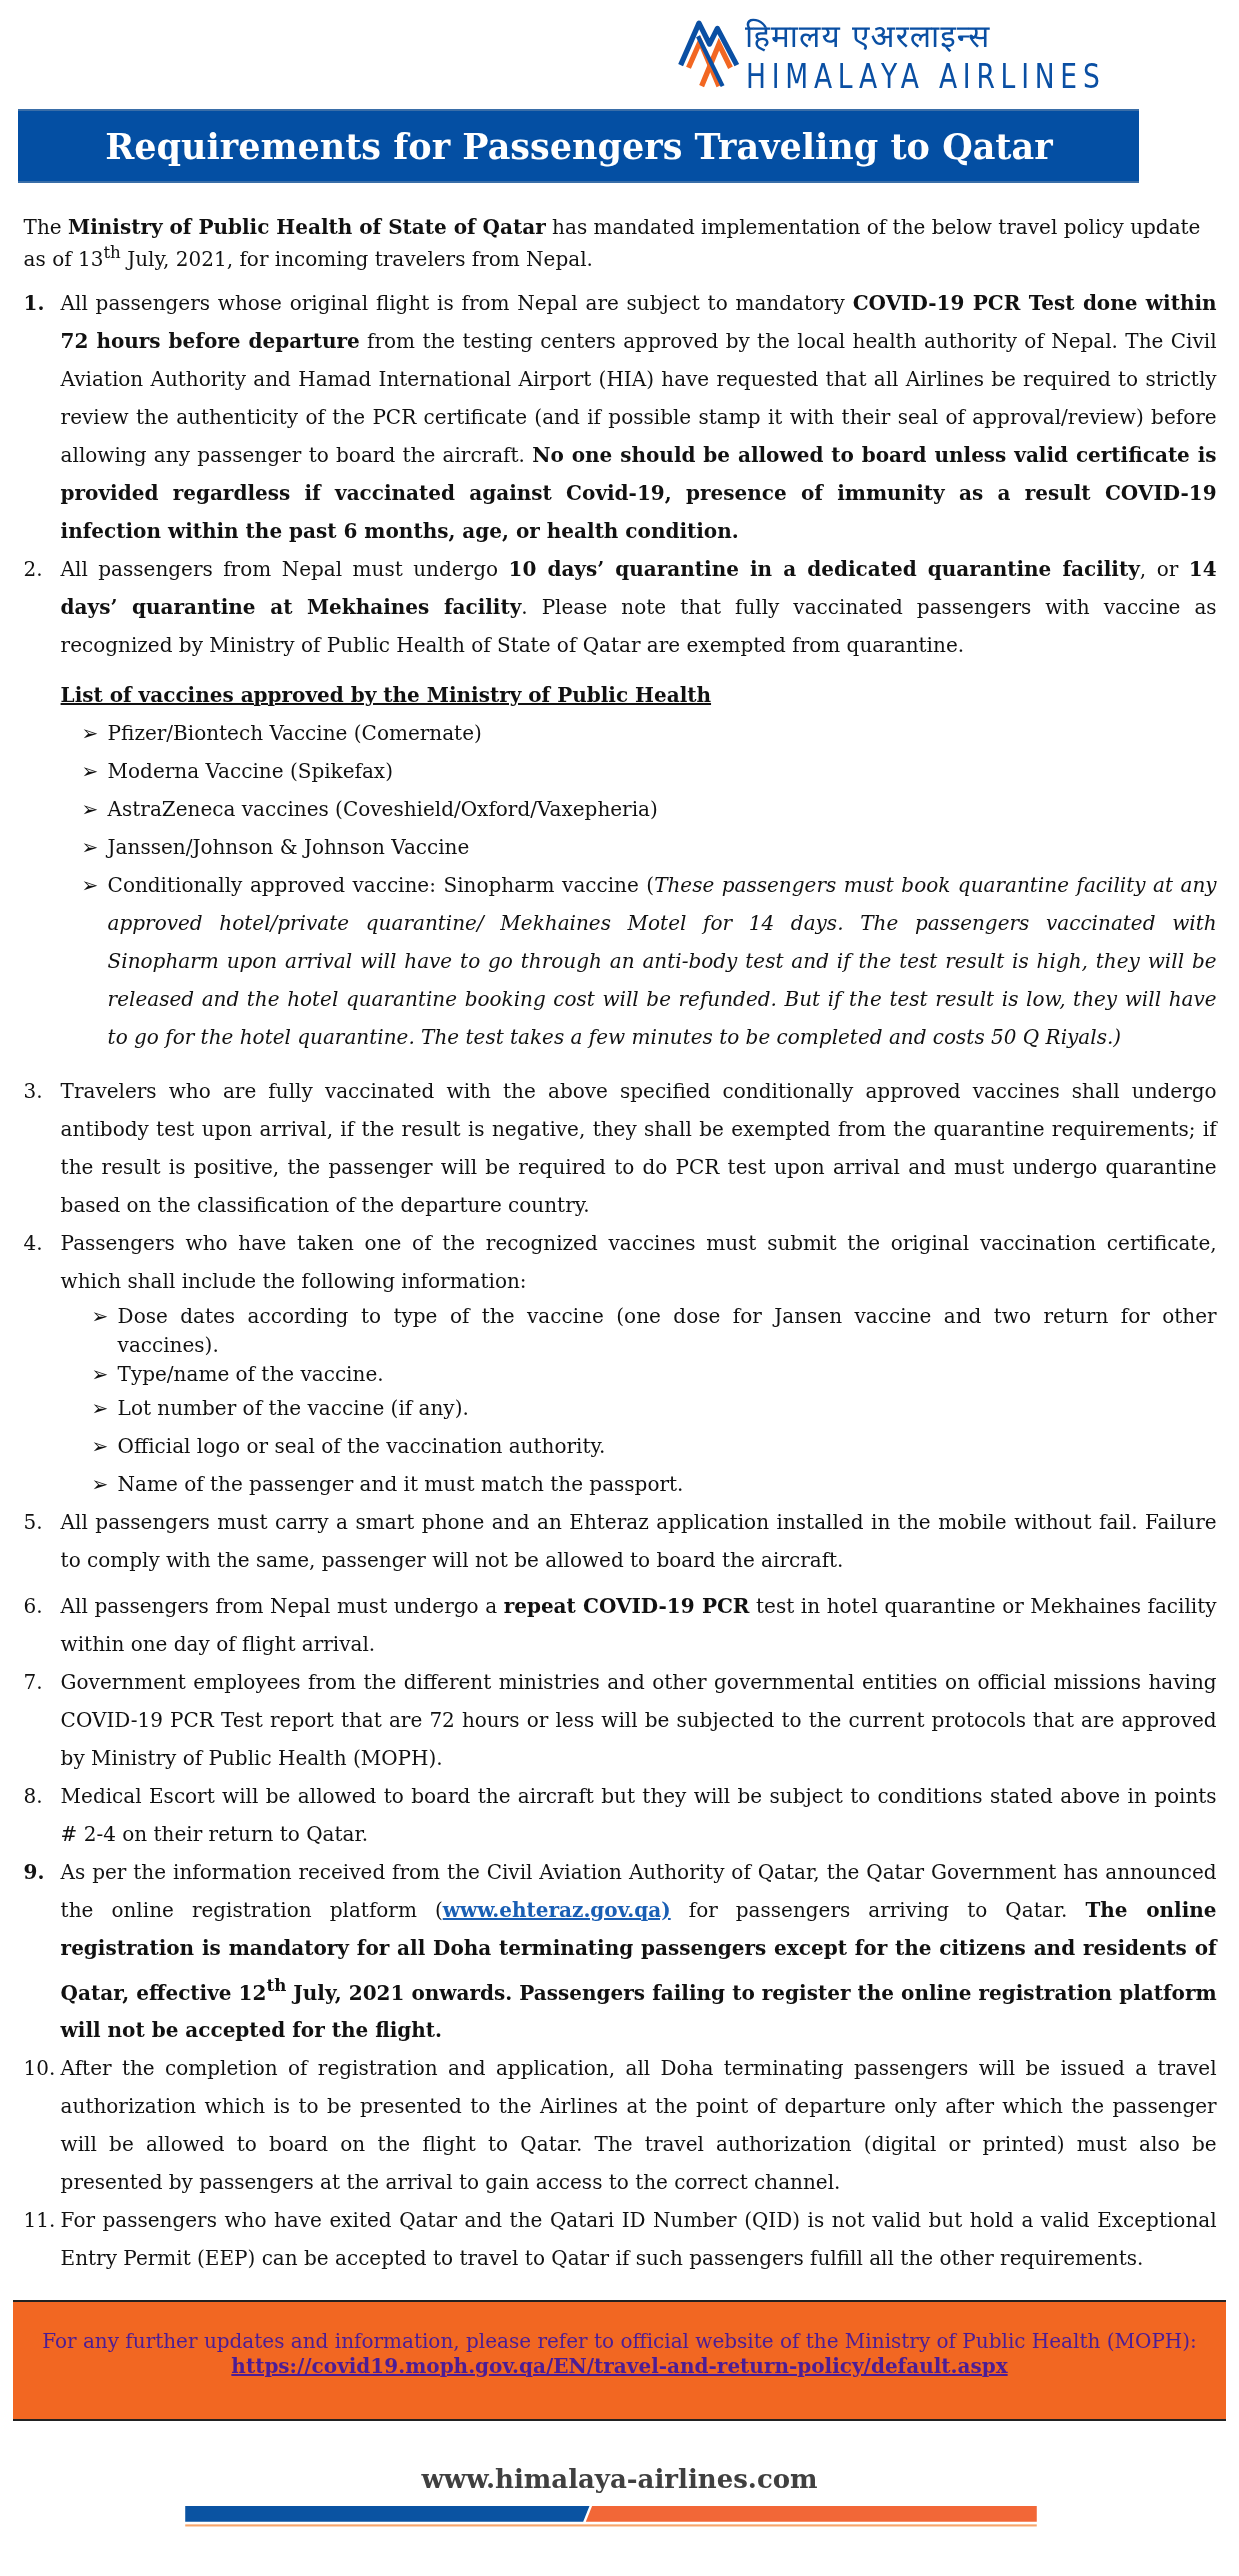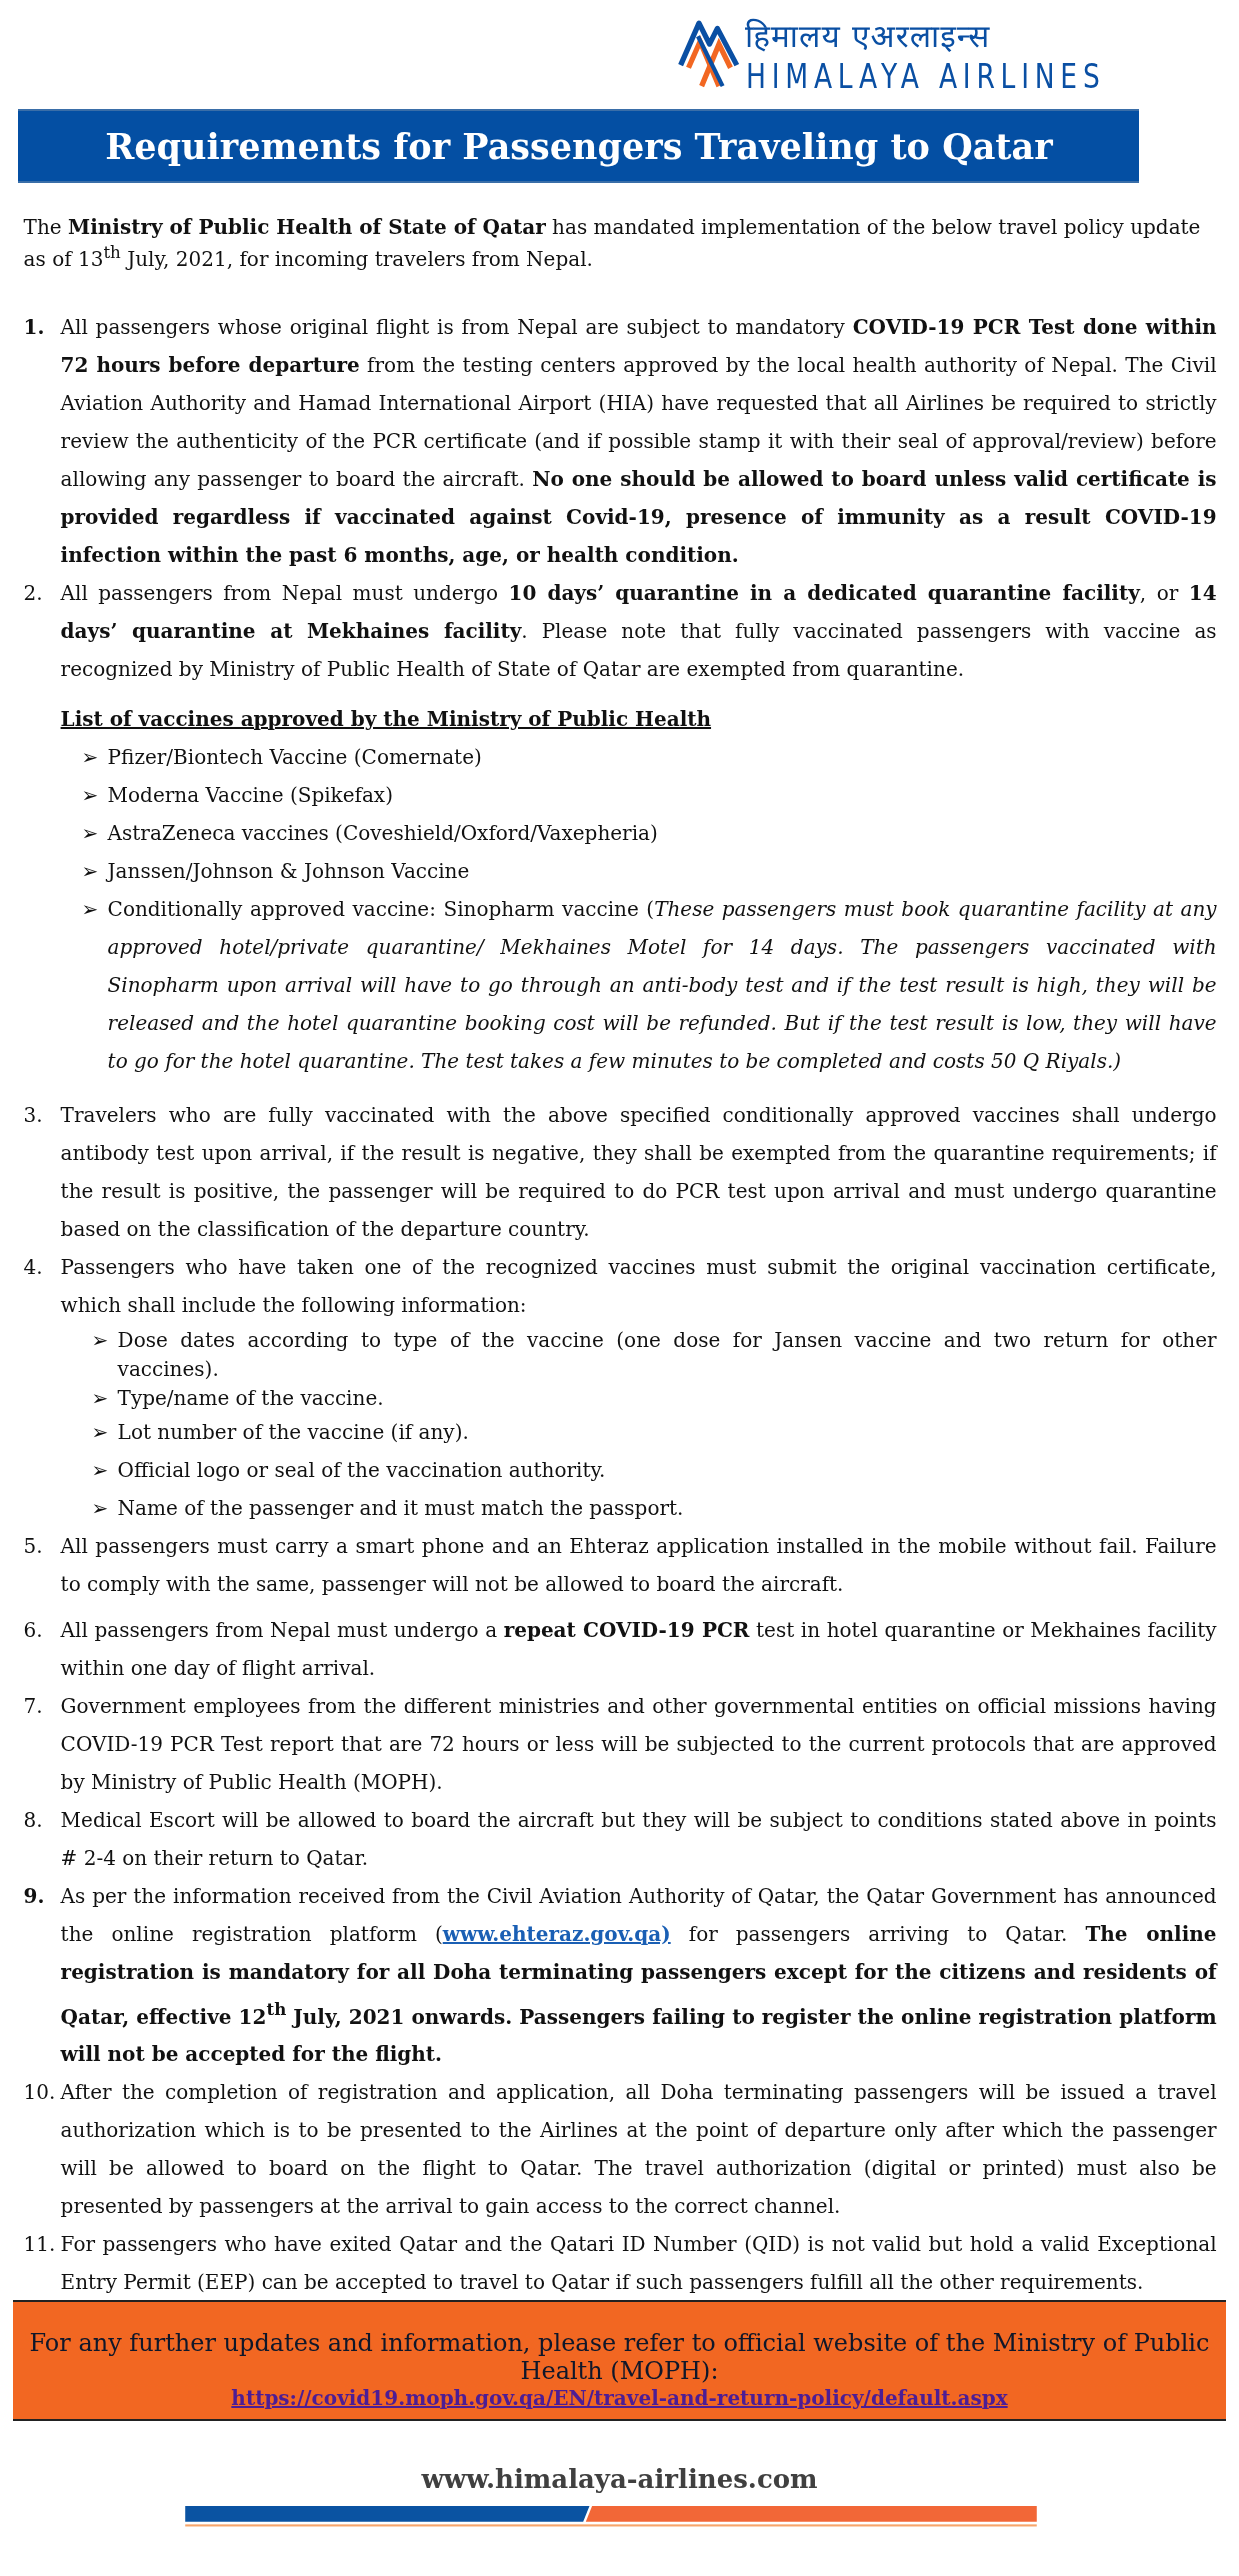--- a/index.html
+++ b/index.html
@@ -9,36 +9,36 @@
   .logo svg { position: absolute; left: 0; top: 5.3px; }
   .logo-hindi { position: absolute; left: 67px; top: 3px; font-family: "DejaVu Sans", sans-serif;
                 font-size: 31.5px; color: #0a4fa3; letter-spacing: 1.1px; white-space: nowrap; }
   .logo-en { position: absolute; left: 68px; top: 46px; font-family: "DejaVu Sans", sans-serif;
              font-size: 34px; color: #0a4fa3; letter-spacing: 7.4px; white-space: nowrap; transform: scaleX(0.78); transform-origin: left top; }
   .title-bar { position: absolute; left: 18.4px; top: 109px; width: 1121px; height: 74px; background: #044fa3;
                border-top: 2.1px solid #3a6ea8; border-bottom: 2.1px solid #3a6ea8; box-sizing: border-box;
                display: flex; align-items: center; justify-content: center; }
   .title-bar h1 { margin: 0; color: #fff; font-family: "DejaVu Serif", serif; font-weight: bold; font-size: 35px; }
   .content { position: absolute; left: 23.6px; top: 215px; width: 1193px; font-size: 20px; line-height: 38px; }
-  .intro { line-height: 25px; margin-bottom: 36px; }
+  .intro { line-height: 25px; margin-bottom: 12px; }
   .item { position: relative; padding-left: 37px; text-align: justify; }
   .item-num { position: absolute; left: 0; top: 0; }
   .item-num.bold { font-weight: bold; }
   .vaccine-title { margin: 12.6px 0 0 37px; font-weight: bold; text-decoration: underline; }
   .bullets { list-style: none; margin: 0; padding: 0 0 0 58px; }
   .bullets li { position: relative; padding-left: 26px; text-align: justify; }
   .bullets li .arrow { position: absolute; left: 0; top: 0; }
   .bullets.tight li { line-height: 29px; }
   .bullets.tight li.spaced { line-height: 38px; }
   .it { font-style: italic; }
   .link { color: #1a5fb4; text-decoration: underline; font-weight: bold; }
   .gap { height: 15.8px; }
   .footer-box { position: absolute; left: 13px; top: 2300px; width: 1213px; height: 121px; background: #f26722;
                 border-top: 2.6px solid #222; border-bottom: 2.6px solid #222; box-sizing: border-box; text-align: center; }
-  .footer-text { color: #0f172a; font-size: 24px; margin-top: 27px; }
+  .footer-text { color: #4c1d95; font-size: 20px; margin-top: 27px; }
   .footer-link { display: block; color: #4c1d95; text-decoration: underline; font-weight: bold; font-size: 20px; margin-top: 1.1px; }
   .website { position: absolute; left: 0; width: 1239px; top: 2464px; text-align: center; font-size: 26px;
              font-weight: bold; color: #404040; }
   .stripe-wrap { position: absolute; left: 185px; top: 2506px; width: 852px; height: 21px; }
 </style>
 </head>
 <body>
 
 <div class="logo">
   <svg width="63" height="74" viewBox="0 0 120 140">

